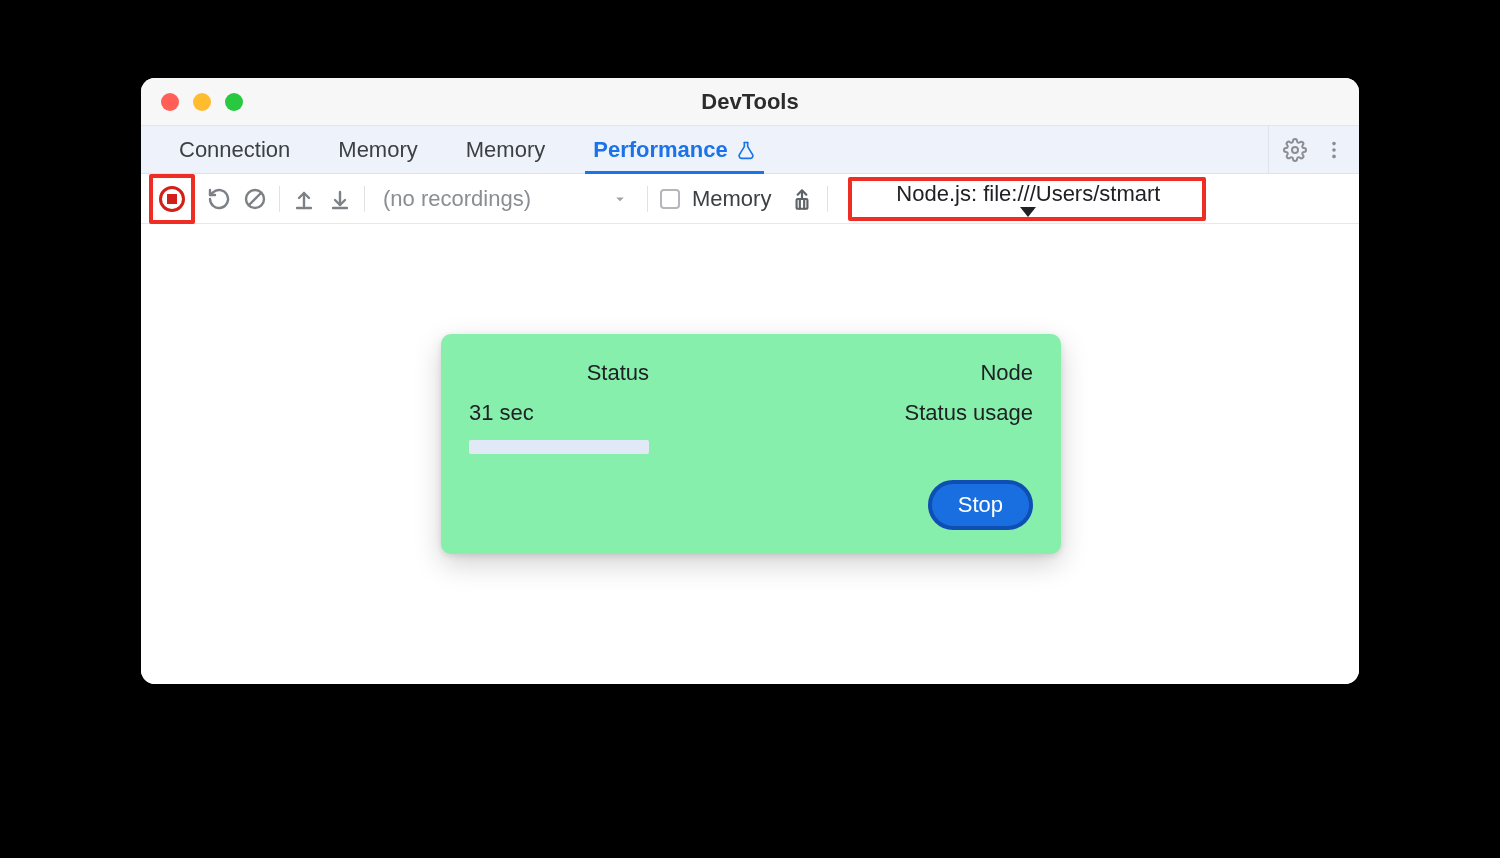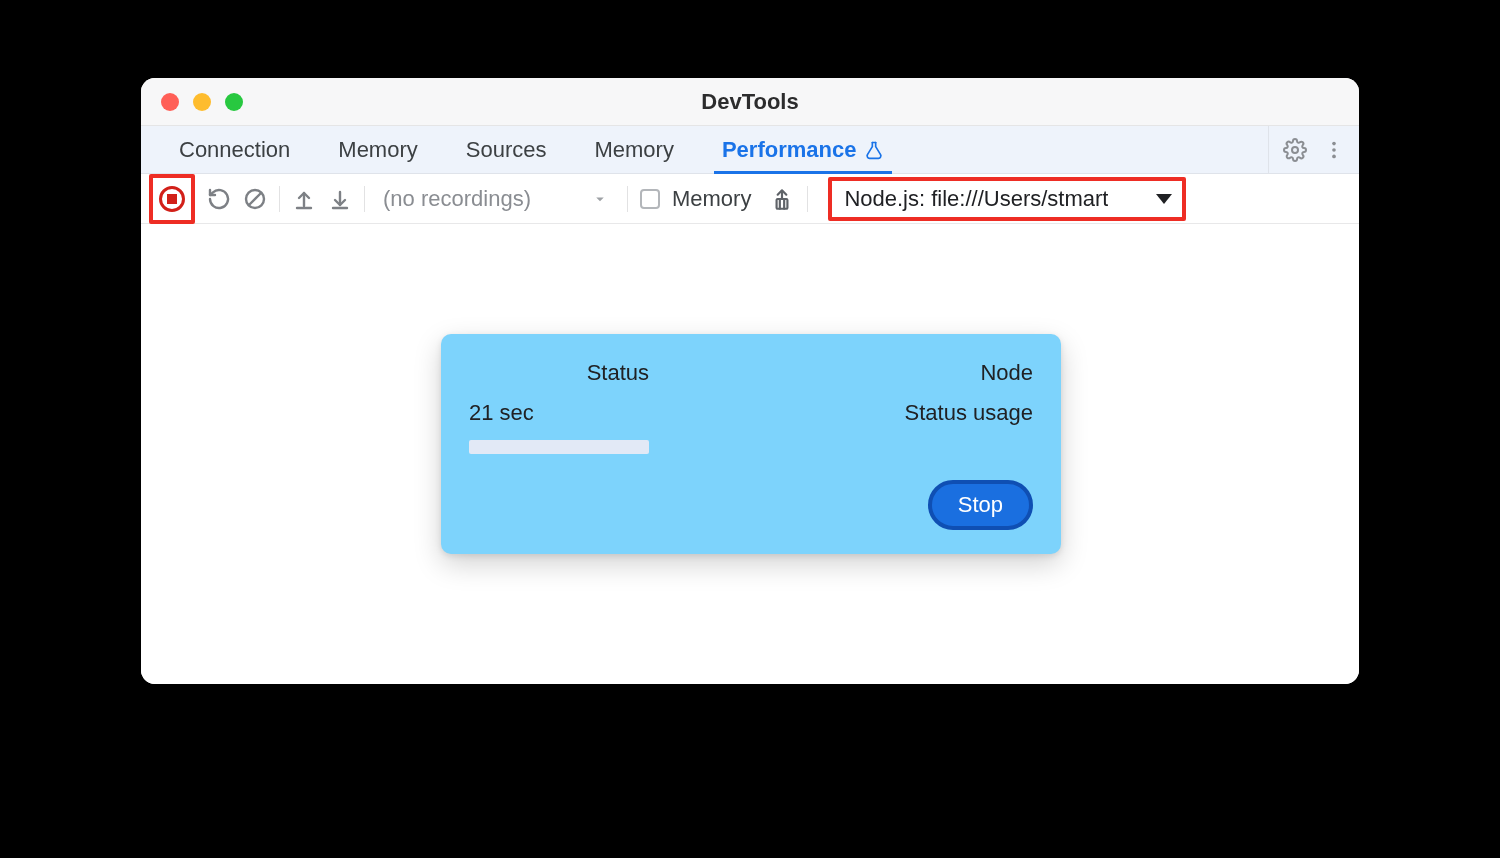--- a/index.html
+++ b/index.html
@@ -127,60 +127,61 @@
     display: flex; align-items: center; justify-content: center;
   }
   .record-icon .sq {
     width: 10px; height: 10px; background: #d22019;
   }
   .gray { color: #7d8085; }
   .sep {
     width: 1px; height: 26px; background: #e2e2e3;
   }
   .recordings-select {
-    display: flex; align-items: center; gap: 60px;
+    display: flex; align-items: center; gap: 80px;
     color: #8a8d92;
     font-size: 22px;
     padding: 0 6px;
     cursor: pointer;
   }
   .chk {
     width: 20px; height: 20px;
     border: 2px solid #b3b6ba;
     border-radius: 4px;
     background: #fff;
   }
   .mem-label { font-size: 22px; color: #3c4043; }
   .target-box {
     height: 44px;
     display: flex; align-items: center; justify-content: space-between;
     width: 358px;
     padding: 0 10px 0 12px;
     font-size: 22px;
     color: #202124;
     margin-left: 8px;
+    flex-direction: column;
   }
   .target-box .tri {
     width: 0; height: 0;
     border-left: 8px solid transparent;
     border-right: 8px solid transparent;
     border-top: 10px solid #202124;
   }
   
   .main {
     height: 460px;
     position: relative;
     background: #fff;
   }
   .card {
     position: absolute;
     left: 300px;
     top: 110px;
     width: 620px;
-    background: #7dd3fc;
+    background: #86efac;
     border-radius: 10px;
     box-shadow: 0 10px 28px rgba(0,0,0,.18), 0 2px 6px rgba(0,0,0,.10);
     padding: 26px 28px 24px 28px;
   }
   .grid { display: grid; grid-template-columns: 180px 1fr; column-gap: 14px; row-gap: 14px; align-items: center; }
   .label { text-align: right; font-size: 22px; color: #202124; }
   .value { text-align: left; font-size: 22px; color: #202124; }
   .buffer {
     height: 14px;
     width: 100%;
@@ -215,23 +216,20 @@
     </div>
     <div class="title">DevTools</div>
   </div>
 
   <div class="tabsrow">
     <div class="tab">
       <span>Connection</span>
     </div>
     <div class="tab">
       <span>Memory</span>
-    </div>
-    <div class="tab">
-      <span>Sources</span>
     </div>
     <div class="tab">
       <span>Memory</span>
     </div>
     <div class="tab active">
       <span>Performance</span>
       <span class="flask">
         <svg viewBox="0 0 24 24" width="20" height="20" fill="none" stroke="#1a73e8" stroke-width="2" stroke-linecap="round" stroke-linejoin="round">
           <path d="M10 3h4"></path>
             <path d="M10 3v5l-5.5 9A3 3 0 0 0 7 22h10a3 3 0 0 0 2.5-5L14 8V3"></path>
@@ -329,21 +327,21 @@
       <span class="tri"></span>
     </span>
   </div>
 
   <div class="main">
     <div class="card">
       <div class="grid">
         <div class="label">Status</div>
 
         <div class="label">Node</div>
-        <div class="value">21 sec</div>
+        <div class="value">31 sec</div>
 
         <div class="label">Status usage</div>
         <div class="value">
             <div class="buffer"></div>
           </div>
       </div>
       <div class="actions">
         <button class="stop-btn">Stop</button>
       </div>
     </div>

